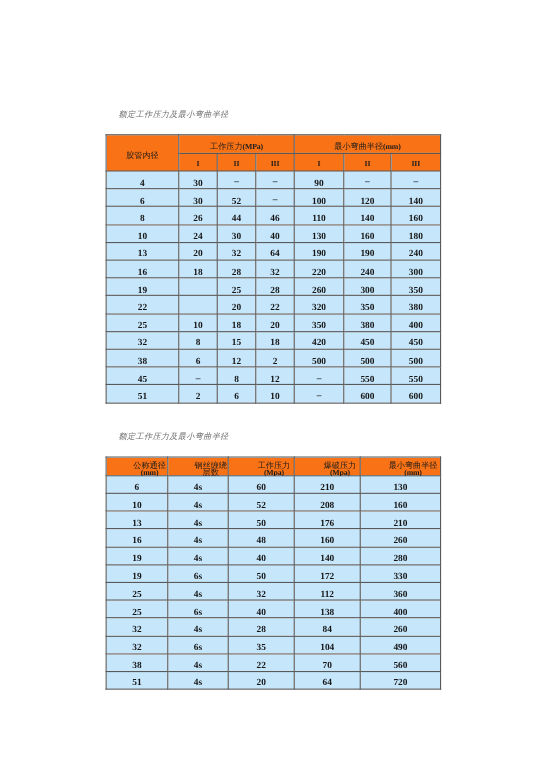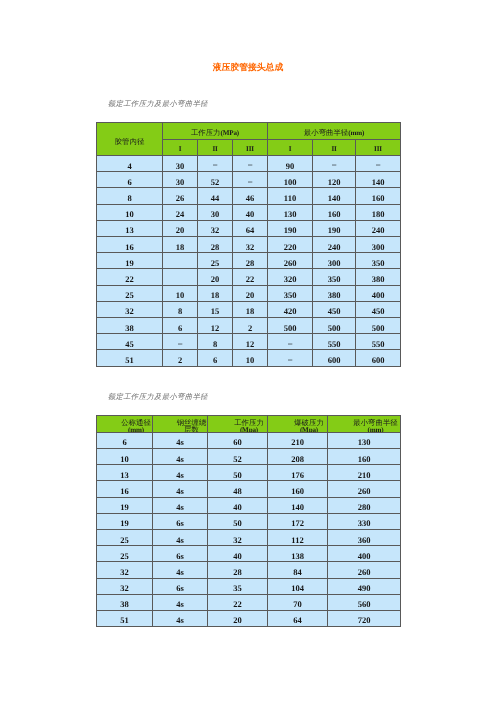--- a/index.html
+++ b/index.html
@@ -9,21 +9,21 @@
   .title{position:absolute;transform:translateZ(0);left:0;top:62px;width:496px;text-align:center;color:#FF6600;
          font-weight:bold;font-size:8.8px;letter-spacing:0px;line-height:10px;}
   .caption{position:absolute;transform:translateZ(0);font-size:7.4px;color:#6e6e6e;letter-spacing:0.3px;line-height:9px;font-family:"Liberation Serif",sans-serif;font-style:italic;}
   #cap1{left:107.8px;top:99px;}
   #cap2{left:107.8px;top:392.3px;}
   table{border-collapse:collapse;position:absolute;table-layout:fixed;border-spacing:0;}
   #t1{left:96px;top:122px;width:304px;}
   #t2{left:96px;top:415.4px;width:304px;}
   td,th{border:1px solid #595959;padding:0;margin:0;text-align:center;vertical-align:middle;
         background:#C6E6FB;overflow:hidden;}
-  thead th{background:#84cc16;}
+  thead th{background:#f97316;}
   tbody td{height:15.2px;}
   #t1 thead th{height:15.55px;}
   #t2 thead th{height:15.3px;padding-left:23px;}
   #t1 thead tr:nth-child(2) th{height:15.55px;}
   .cv{display:block;line-height:1;font-family:"Liberation Serif",serif;font-size:8.5px;
       font-weight:bold;color:#151515;position:relative;top:2.2px;transform:translateZ(0);}
   .hv{display:block;line-height:1;font-family:"Liberation Serif",sans-serif;font-size:7.4px;
       font-weight:normal;color:#1b1b1b;position:relative;top:2.2px;transform:translateZ(0);}
   .rn{font-family:"Liberation Serif",serif;font-size:8px;font-weight:normal;}
   .hv .lat{font-weight:bold;font-size:7.1px;letter-spacing:-0.15px;}
@@ -32,21 +32,20 @@
   #t1 col.c0{width:66px} #t1 col.c1,#t1 col.c2,#t1 col.c3{width:35px}
   #t1 col.c4{width:45px} #t1 col.c5{width:43px} #t1 col.c6{width:45px}
   
   #t2 col.d0{width:56px} #t2 col.d1{width:55px} #t2 col.d2{width:60px}
   #t2 col.d3{width:60px} #t2 col.d4{width:73px}
 </style>
 </head>
 <body>
 
 <div class="doc">
- <div class="title">液压胶管接头总成</div>
  <div class="caption" id="cap1">额定工作压力及最小弯曲半径</div>
  <table id="t1">
   <colgroup>
         <col class="c0">
         <col class="c1">
         <col class="c2">
         <col class="c3">
         <col class="c4">
         <col class="c5">
         <col class="c6">

